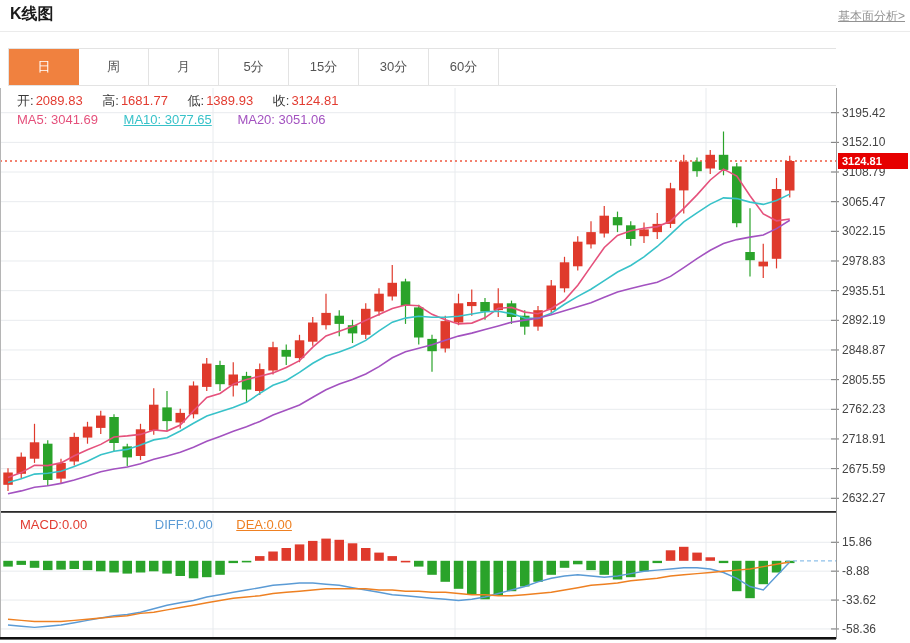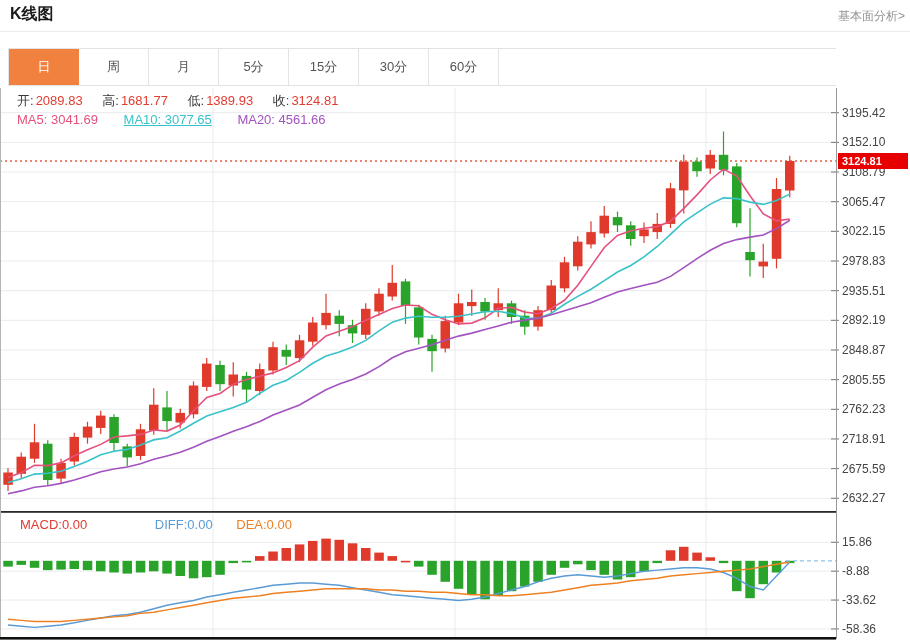--- a/index.html
+++ b/index.html
@@ -1,19 +1,19 @@
 <!DOCTYPE html>
 <html><head>
 <meta charset="utf-8">
 <style>
   html,body{margin:0;padding:0;background:#fff;width:910px;height:643px;overflow:hidden;
     font-family:"Liberation Sans","DejaVu Sans",sans-serif;}
   #stage{position:relative;width:910px;height:643px;background:#fff;}
   .title{position:absolute;left:10px;top:4px;font-size:16px;font-weight:bold;color:#1a1a1a;}
-  .toplink{position:absolute;right:5px;top:8px;font-size:12px;color:#939393;cursor:pointer;}
+  .toplink{position:absolute;right:5px;top:8px;font-size:12px;color:#939393;cursor:pointer;text-decoration:underline;}
   .hdr-divider{position:absolute;left:0;top:31px;width:910px;height:1px;background:#ebebeb;}
   .tabbar{position:absolute;left:8px;top:48px;width:828px;height:38px;
     border-top:1px solid #e3e3e3;border-bottom:1px solid #e3e3e3;border-left:1px solid #e3e3e3;
     display:flex;box-sizing:border-box;}
   .tab{width:70px;height:100%;line-height:36px;text-align:center;font-size:13px;color:#555;
     border-right:1px solid #e3e3e3;cursor:pointer;background:#fff;box-sizing:border-box;}
   .tab.sel{color:#fff;border-right:none;}
   .inforow{position:absolute;left:17px;top:92px;font-size:13px;white-space:nowrap;z-index:5;}
   .inforow .lbl{color:#3a3a3a;margin-right:2px;}
   .inforow .val{margin-right:16px;}
@@ -425,23 +425,23 @@
   <div class="inforow">
     <span class="lbl">开:</span><span class="val" style="color: rgb(226, 59, 48);">2089.83</span>
     <span class="lbl">高:</span><span class="val" style="color: rgb(226, 59, 48);">1681.77</span>
     <span class="lbl">低:</span><span class="val" style="color: rgb(226, 59, 48);">1389.93</span>
     <span class="lbl">收:</span><span class="val" style="color: rgb(226, 59, 48);">3124.81</span>
   </div>
 
   <div class="marow">
     <span style="color: rgb(229, 81, 124);">MA5: 3041.69</span>
     <span style="color: rgb(56, 194, 201); text-decoration: underline;">MA10: 3077.65</span>
-    <span style="color: rgb(163, 82, 192);">MA20: 4561.66</span>
+    <span style="color: rgb(163, 82, 192);">MA20: 3051.06</span>
   </div>
 
   <div class="macdrow">
     <span style="color: rgb(226, 59, 48);">MACD:0.00</span>
     <span style="color: rgb(91, 155, 213); padding-left: 44px;">DIFF:0.00</span>
-    <span style="color: rgb(238, 128, 34);">DEA:0.00</span>
+    <span style="color: rgb(238, 128, 34); text-decoration: underline;">DEA:0.00</span>
   </div>
 
   <div class="badge" id="price-badge" style="top: 153px; background: rgb(230, 0, 0);">3124.81</div>
 </div>
 
 </body></html>

